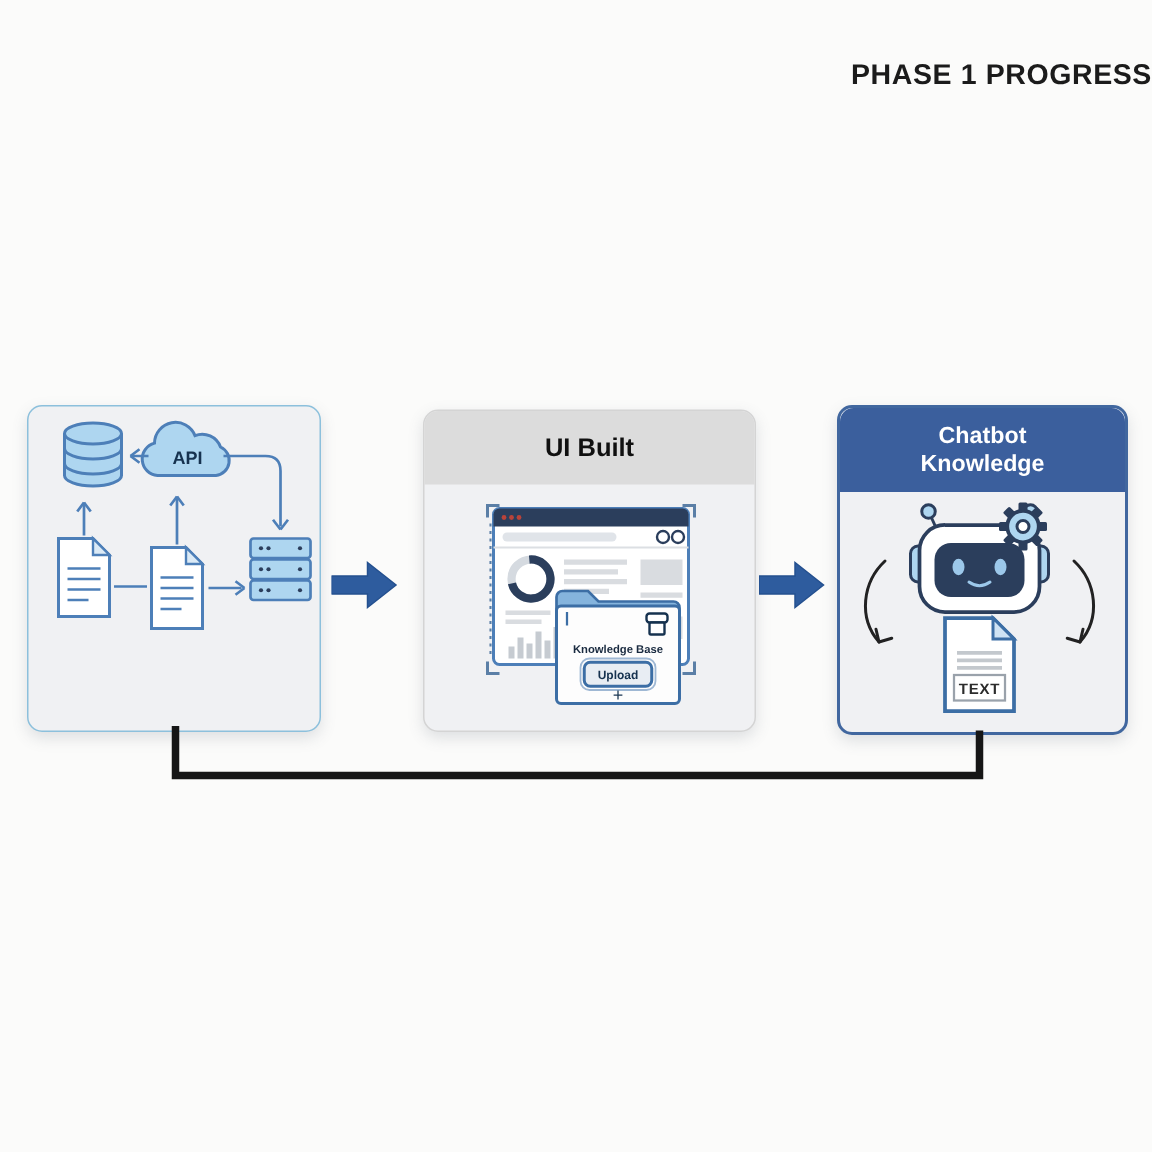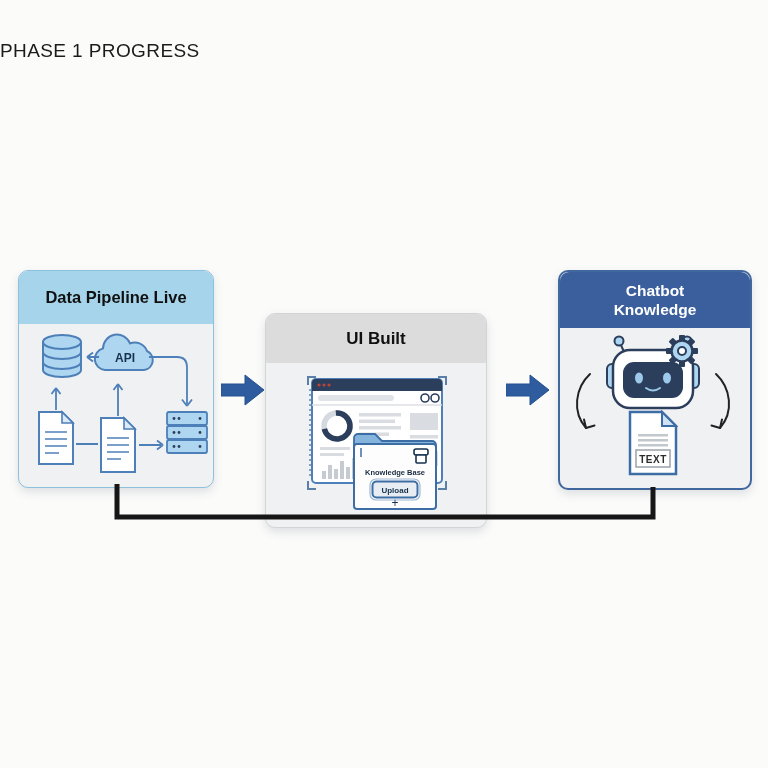--- a/index.html
+++ b/index.html
@@ -3,58 +3,55 @@
 <meta charset="utf-8">
 <style>
   html,body{margin:0;padding:0;}
   body{
     width:768px;height:768px;position:relative;overflow:hidden;
     background:#fbfbfa;
     font-family:"Liberation Sans", sans-serif;
   }
   .page-title{
     position:absolute;top:40px;left:0;width:768px;
-    text-align:left;font-size:19px;font-weight:400;color:#1b1b1b;
+    text-align:right;font-size:19px;font-weight:700;color:#1b1b1b;
     letter-spacing:.4px;margin:0;
   }
   .card{
     position:absolute;border-radius:10px;background:#f0f1f3;
     box-shadow:0 4px 10px rgba(90,100,115,.18);
     display:flex;flex-direction:column;
   }
   .card-header{
     border-radius:9px 9px 0 0;display:flex;align-items:center;justify-content:center;
     font-weight:700;color:#101010;text-align:center;
   }
   .card-body{flex:1;position:relative;overflow:hidden;border-radius:0 0 9px 9px;}
   .card-body svg{position:absolute;left:0;top:0;}
 
   #card1{left:18px;top:270px;width:194px;height:216px;border:1px solid #8cc0dc;}
   #card1 .card-header{height:53px;background:#a6d4ea;font-size:16.5px;}
 
-  #card2{left:265px;top:273px;width:220px;height:213px;border:1px solid #d4d4d4;margin-top:40px;}
+  #card2{left:282px;top:273px;width:220px;height:213px;border:1px solid #d4d4d4;}
   #card2 .card-header{height:49px;background:#dcdcdc;font-size:17px;}
 
   #card3{left:558px;top:270px;width:190px;height:216px;border:2px solid #41679f;}
   #card3 .card-header{height:56px;background:#3b5f9d;color:#ffffff;font-size:15.5px;line-height:1.25;padding:0 38px;}
 
   .block-arrow{position:absolute;width:44px;height:34px;}
   #arrow1{left:221px;top:373px;}
   #arrow2{left:506px;top:373px;}
   #connector{position:absolute;left:0;top:0;pointer-events:none;}
 </style>
 </head>
 <body>
 
 <h1 class="page-title">PHASE 1 PROGRESS</h1>
 
 <section class="card" id="card1">
-  <header class="card-header">
-    <span>Data Pipeline Live</span>
-  </header>
   <div class="card-body">
     <svg width="192" height="161" viewBox="0 0 192 161">
 
       <g>
         <path d="M24,18 v28 a19,7 0 0 0 38,0 v-28" fill="#aed6f0" stroke="#4d7fb8" stroke-width="2"></path>
         <ellipse cx="43" cy="18" rx="19" ry="7" fill="#aed6f0" stroke="#4d7fb8" stroke-width="2"></ellipse>
         <path d="M24,28 a19,7 0 0 0 38,0" fill="none" stroke="#4d7fb8" stroke-width="2"></path>
         <path d="M24,38 a19,7 0 0 0 38,0" fill="none" stroke="#4d7fb8" stroke-width="2"></path>
       </g>
 

